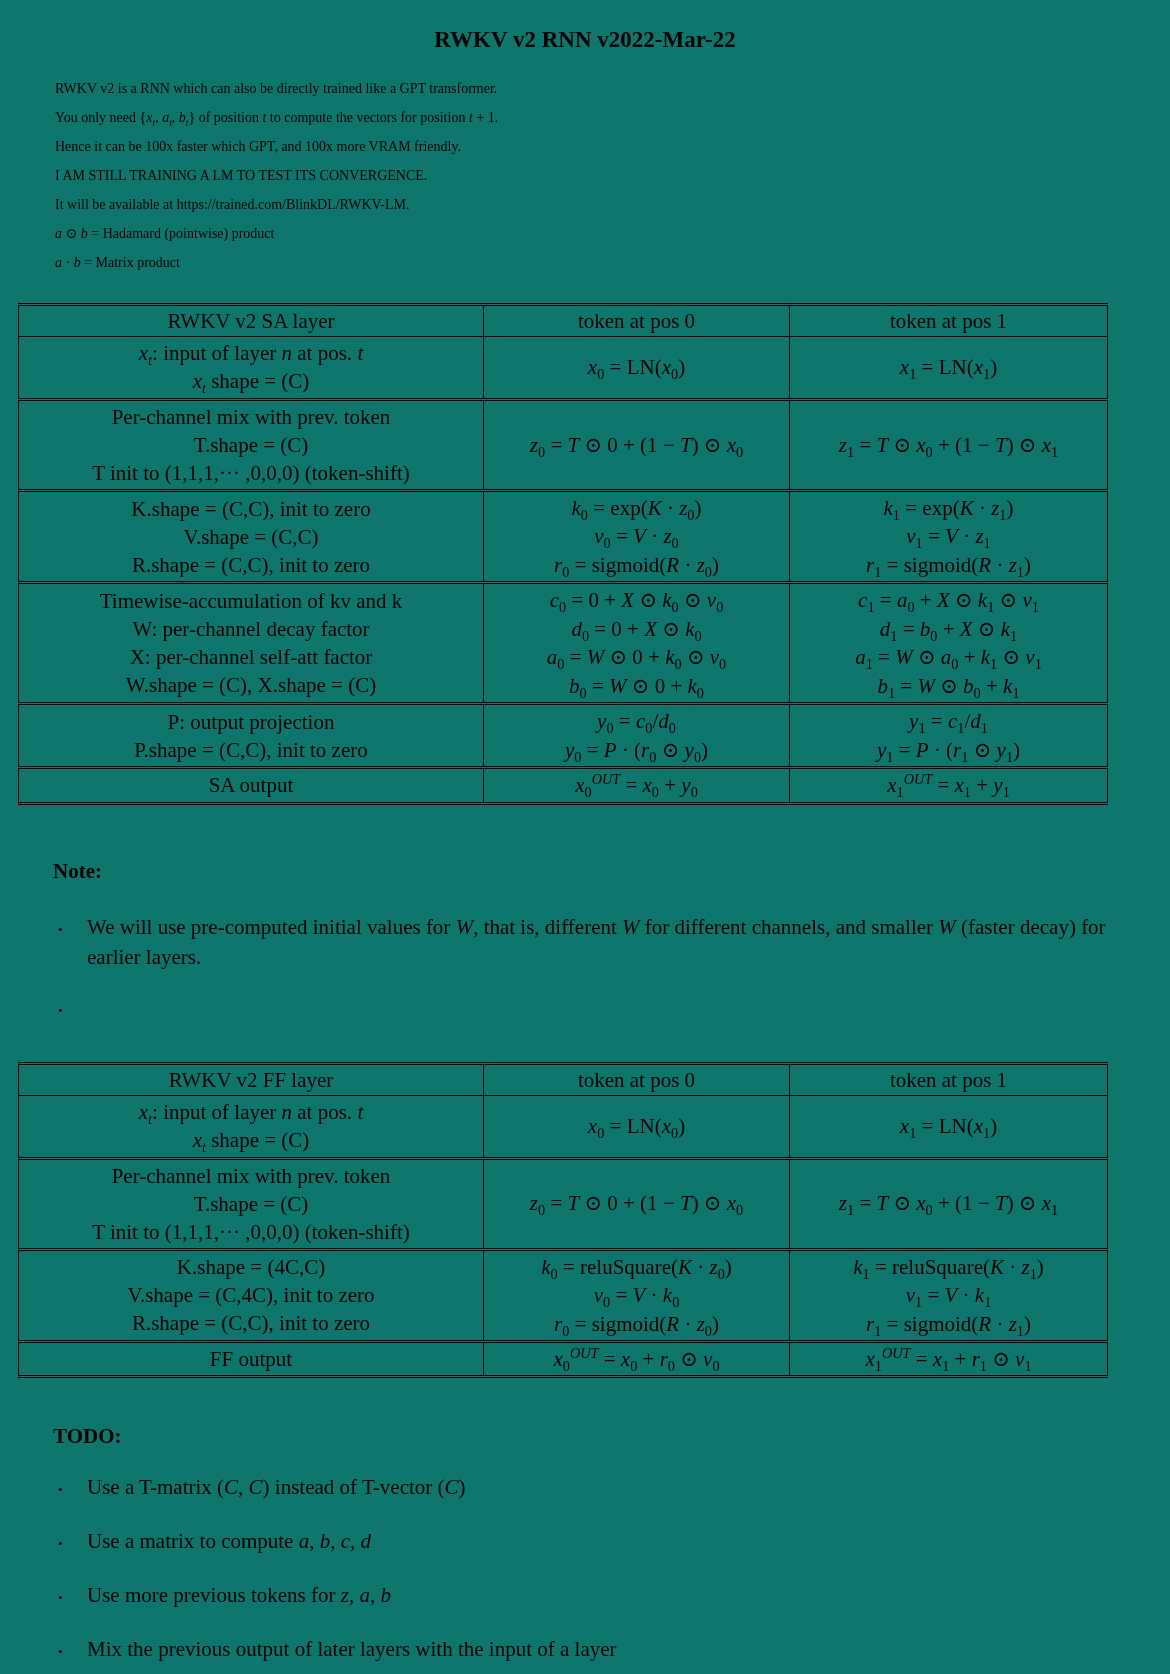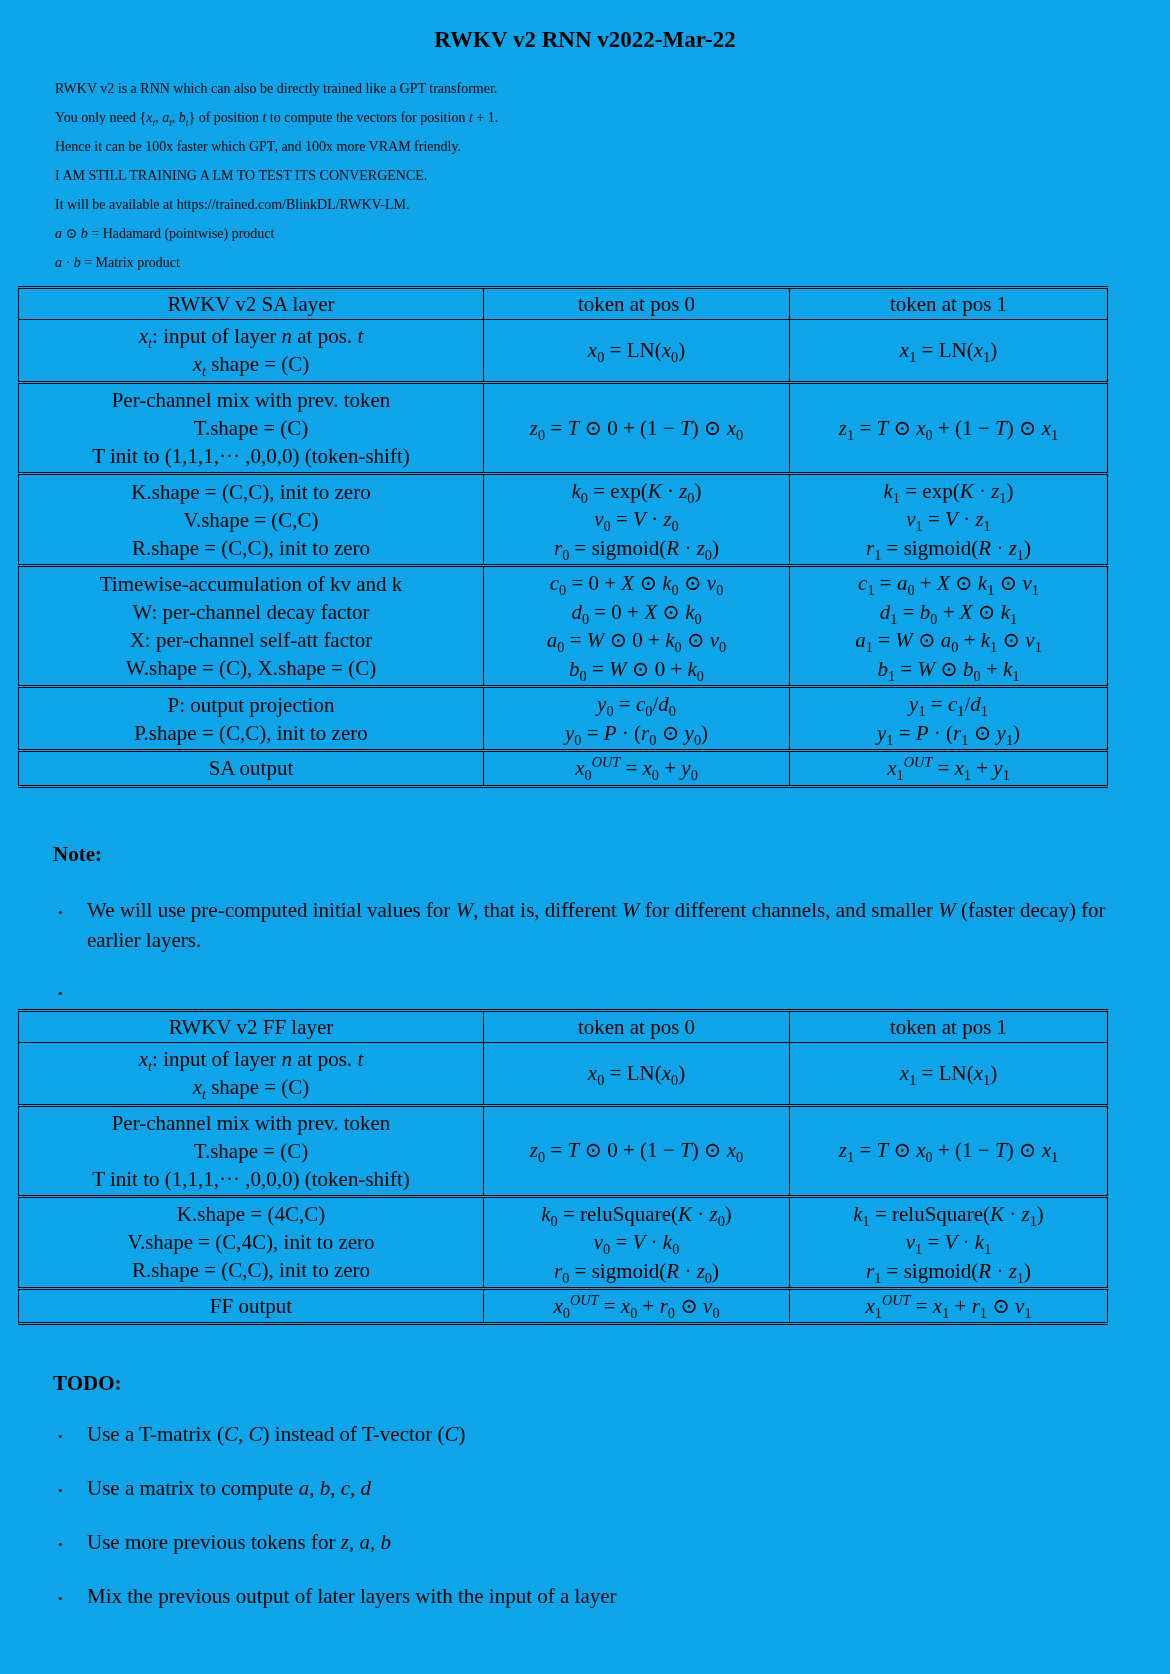--- a/index.html
+++ b/index.html
@@ -1,21 +1,21 @@
 <!DOCTYPE html>
 <html><head>
 <meta charset="utf-8">
 <style>
   html, body { margin: 0; padding: 0; background: #e8e8e8; }
   .page {
     position: relative;
     width: 1170px;
     height: 1674px;
     margin: 0 auto;
-    background: #0ea5e9;
+    background: #0f766e;
     color: #000000;
     overflow: hidden;
     font-family: "Liberation Serif", "DejaVu Serif", serif;
   }
   .title {
     padding-top: 27px;
     text-align: center;
     font-size: 23px;
     font-weight: bold;
   }
@@ -41,22 +41,22 @@
     line-height: 28px;
     white-space: pre-line;
     vertical-align: middle;
   }
   .sheet thead th { padding: 1px 6px; }
   .sheet tr.sep td { border-top: 3px double #000; }
   .sheet col.c1 { width: 465px; }
   .sheet col.c2 { width: 306px; }
   .sheet col.c3 { width: 318px; }
   sub, sup { font-size: 0.68em; line-height: 1; }
-  .t1 { margin-top: 9px; }
-  .t2 { }
+  .t1 { margin-top: 26px; }
+  .t2 { margin-top: 36px; }
   .sec-label { margin: 52px 0 0 53px; font-size: 21px; line-height: 29px; font-weight: bold; }
   .sec-label.todo { margin-top: 44px; }
   .bullet {
     display: flex;
     align-items: baseline;
     margin: 24px 0 0 58px;
     font-size: 21px;
     line-height: 30px;
   }
   .bullet.first { margin-top: 26px; }

